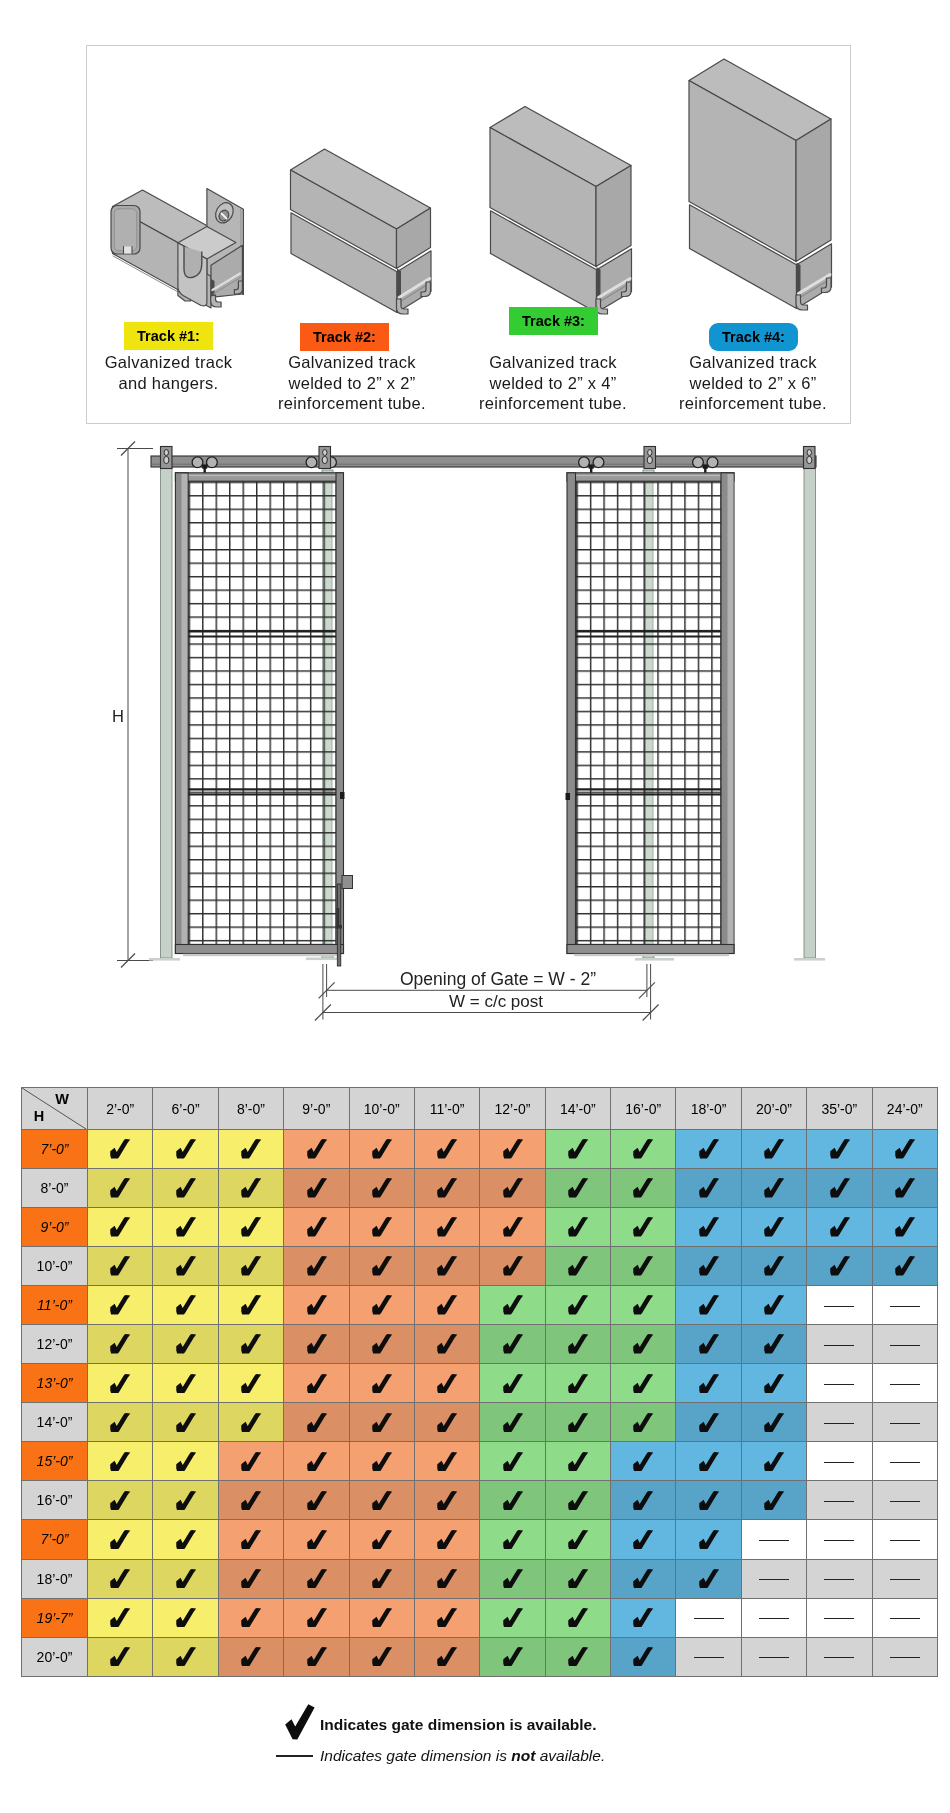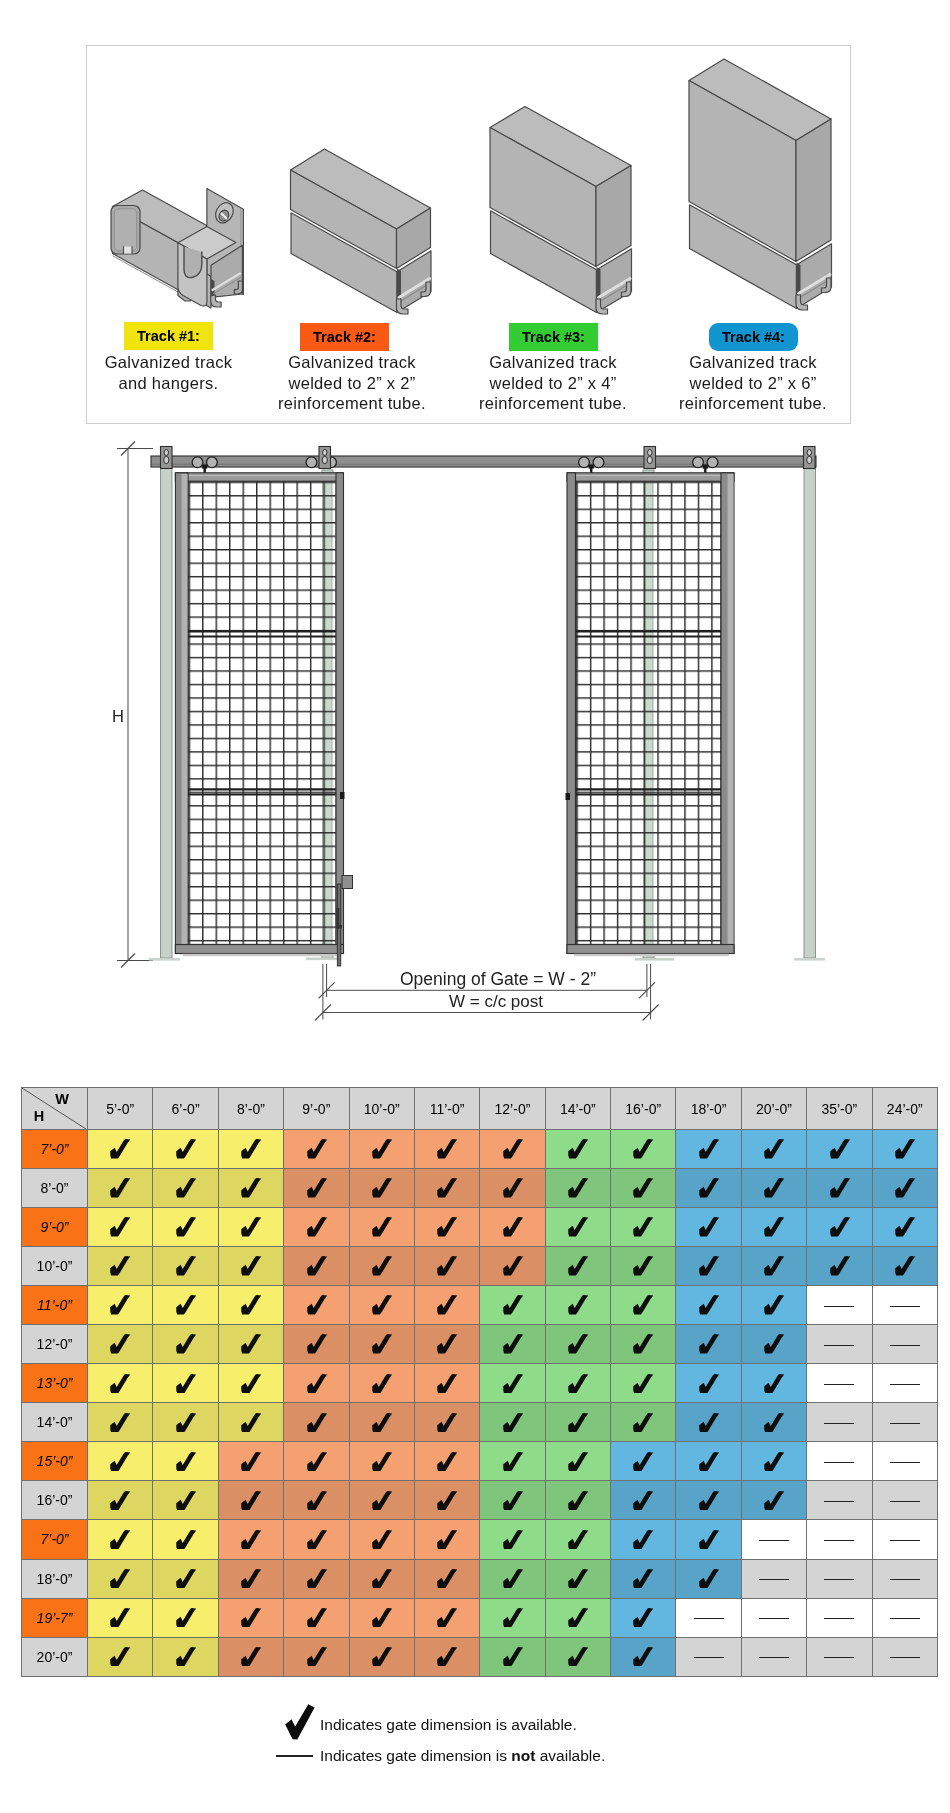--- a/index.html
+++ b/index.html
@@ -134,21 +134,21 @@
   </svg>
 
   <div class="lbl" style="left:124px;top:322px;width:89px;background:#f0e40e;">Track #1:</div>
 
   <div class="desc" style="left:86px;top:352px;width:165px;">Galvanized track<br>and hangers.</div>
 
   <div class="lbl" style="left:300px;top:323px;width:89px;background:#fa5a14;">Track #2:</div>
 
   <div class="desc" style="left:266px;top:352px;width:172px;">Galvanized track<br>welded to 2” x 2”<br>reinforcement tube.</div>
 
-  <div class="lbl" style="left:509px;top:323px;width:89px;background:#33cc33;">Track #3:</div>
+  <div class="lbl" style="left:509px;top:307px;width:89px;background:#33cc33;">Track #3:</div>
 
   <div class="desc" style="left:467px;top:352px;width:172px;">Galvanized track<br>welded to 2” x 4”<br>reinforcement tube.</div>
 
   <div class="lbl" style="left:709px;top:323px;width:89px;background:#1095d1;border-radius:9px;">Track #4:</div>
 
   <div class="desc" style="left:667px;top:352px;width:172px;">Galvanized track<br>welded to 2” x 6”<br>reinforcement tube.</div>
 
   <svg class="abs" style="left:80px;top:435px;" width="800" height="600" viewBox="80 435 800 600">
     <defs>
       <pattern id="meshL" width="13.48" height="13.48" patternUnits="userSpaceOnUse" x="188.6" y="481.6">
@@ -315,21 +315,21 @@
 
 <tbody>
           <tr>
             <th class="colh corner" style="width:65px;">
               <svg width="64" height="41" viewBox="0 0 64 41" style="display:block">
                 <line x1="0" y1="0" x2="64" y2="41" stroke="#555" stroke-width="1"></line>
                 <text x="40" y="16" font-size="14.5" font-weight="bold" text-anchor="middle">W</text>
                 <text x="17" y="33" font-size="14.5" font-weight="bold" text-anchor="middle">H</text>
               </svg>
             </th>
-            <th class="colh">5’-0”</th>
+            <th class="colh">2’-0”</th>
             <th class="colh">6’-0”</th>
             <th class="colh">8’-0”</th>
             <th class="colh">9’-0”</th>
             <th class="colh">10’-0”</th>
             <th class="colh">11’-0”</th>
             <th class="colh">12’-0”</th>
             <th class="colh">14’-0”</th>
             <th class="colh">16’-0”</th>
             <th class="colh">18’-0”</th>
             <th class="colh">20’-0”</th>
@@ -886,18 +886,18 @@
             <td class="wd"><span class="dash"></span></td>
             <td class="wd"><span class="dash"></span></td>
           </tr>
 </tbody>
       </table>
   </div>
 
   <svg class="abs" style="left:283px;top:1703px;" width="34" height="38" viewBox="0 0 34 38">
     <path d="M2.2 21.5 L8.5 16.2 L12.2 23.5 L25.3 1.2 L31.6 4.6 L14.3 36.6 L9.6 36.2 Z" fill="#0d0d0d"></path>
   </svg>
-  <div class="abs" style="left:320px;top:1716px;font-size:15.5px;color:#111;">Indicates gate dimension is available.</div>
+  <div class="abs" style="left:320px;top:1716px;font-size:15.5px;color:#111;font-weight:bold;">Indicates gate dimension is available.</div>
 
   <div class="abs" style="left:276px;top:1755px;width:37px;border-top:2px solid #222;"></div>
-  <div class="abs" style="left:320px;top:1747px;font-size:15.5px;color:#111;">Indicates gate dimension is <b>not</b> available.</div>
+  <div class="abs" style="left:320px;top:1747px;font-size:15.5px;color:#111;font-style:italic;">Indicates gate dimension is <b>not</b> available.</div>
 
 </div>
 
 </body></html>

